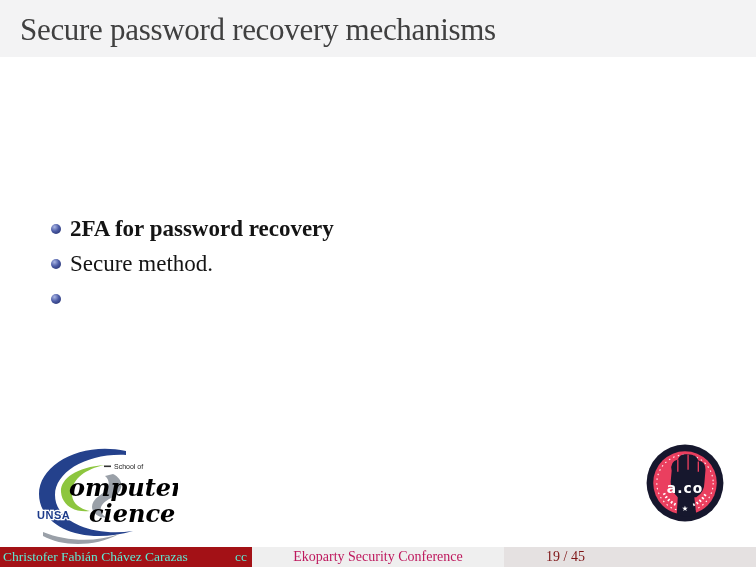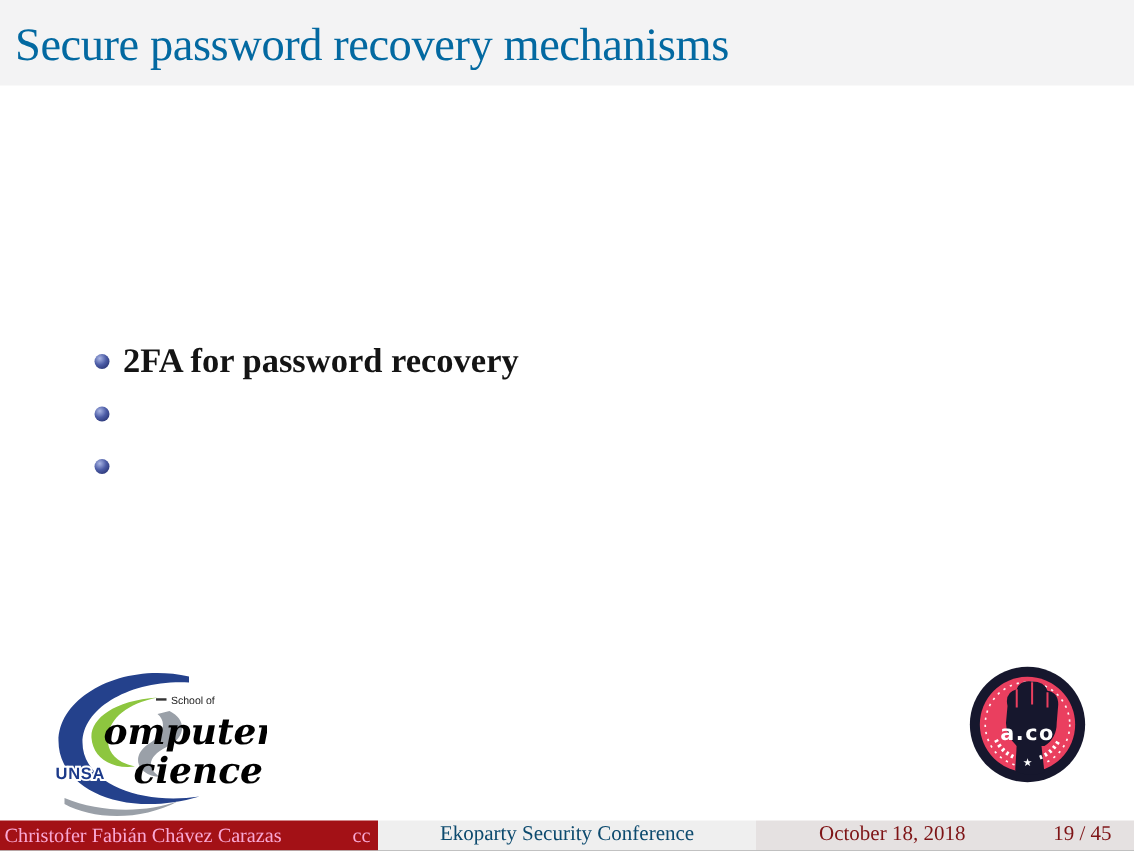--- a/index.html
+++ b/index.html
@@ -6,52 +6,52 @@
   .slide{
     position:relative;width:756px;height:567px;background:#ffffff;
     overflow:hidden;font-family:"Liberation Serif",serif;
   }
   
   .header{
     position:absolute;left:0;top:0;width:756px;height:57px;
     background:#f3f3f4;
   }
   .title{
-    position:absolute;left:10px;top:12px;
-    font-size:31px;letter-spacing:-0.3px;color:#0369a1;white-space:nowrap;
+    position:absolute;left:20px;top:12px;
+    font-size:31px;letter-spacing:-0.3px;color:#404040;white-space:nowrap;
   }
   
   .bullets{
-    position:absolute;left:47px;top:212px;margin:16px;padding:0;list-style:none;
+    position:absolute;left:47px;top:212px;margin:4px;padding:0;list-style:none;
   }
   .bullets li{
     display:flex;align-items:center;height:25px;margin-bottom:10px;
     font-size:23px;color:#141414;white-space:nowrap;
   }
   .ball{
     width:10px;height:10px;border-radius:50%;margin-right:9px;flex:0 0 auto;
     background:radial-gradient(circle at 35% 30%, #aab6e4 0%, #4c5ca6 45%, #1b2560 100%);
   }
   .b0 .btext{font-weight:bold;}
   
   .logo-left{position:absolute;left:26px;top:444px;width:152px;height:100px;}
   .logo-right{position:absolute;left:644px;top:442px;width:82px;height:82px;}
   
   .footline{
     position:absolute;left:0;bottom:0;width:756px;height:20px;display:flex;
     font-size:14px;line-height:20px;white-space:nowrap;
   }
   .fbox{height:20px;overflow:hidden;}
   .fbox-author{
-    width:252px;background:#a31116;color:#f9a8d4;display:flex;
+    width:252px;background:#a31116;color:#5eead4;display:flex;
     justify-content:space-between;align-items:center;padding:0 5px 0 3px;
     box-sizing:border-box;font-size:13.5px;
   }
   .fbox-conf{
-    width:252px;background:#efefef;color:#0c4a6e;text-align:center;
+    width:252px;background:#efefef;color:#be185d;text-align:center;
   }
   .fbox-date{
     width:252px;background:#e5e1e1;color:#7e1416;display:flex;
     justify-content:space-between;align-items:center;
     padding:0 15px 0 42px;box-sizing:border-box;
   }
 </style>
 </head>
 <body>
 
@@ -61,20 +61,21 @@
     <span class="title">Secure password recovery mechanisms</span>
   </div>
 
   <ul class="bullets">
     <li class="b0">
       <span class="ball"></span>
       <span class="btext">2FA for password recovery</span>
     </li>
     <li class="b1">
       <span class="ball"></span>
+      <span class="btext">Secure method.</span>
     </li>
     <li class="b2">
       <span class="ball"></span>
     </li>
   </ul>
 
   <svg class="logo-left" viewBox="0 0 150 100">
     <path d="M99 7 C 55 -3 12 20 12 50 C 12 82 55 102 106 87 C 64 93 28 77 28 51 C 28 28 60 9 99 11 Z" fill="#24418c"></path>
     <path d="M78 21 C 48 23 33 36 34 48 C 35 61 47 69 63 67 C 49 64 44 56 45 47 C 46 35 58 25 78 21 Z" fill="#8dc63f"></path>
     <path d="M86 30 C 98 36 97 48 84 54 C 72 60 70 68 80 74 C 64 73 60 60 72 52 C 83 45 84 37 78 32 Z" fill="#9aa0a8"></path>
@@ -103,18 +104,17 @@
 
   <div class="footline">
     <div class="fbox fbox-author">
       <span>Christofer Fabián Chávez Carazas</span>
       <span>cc</span>
     </div>
     <div class="fbox fbox-conf">
       <span>Ekoparty Security Conference</span>
     </div>
     <div class="fbox fbox-date">
-      <span>October 18, 2018</span>
       <span>19 / 45</span>
     </div>
   </div>
 
 </div>
 
 </body></html>

